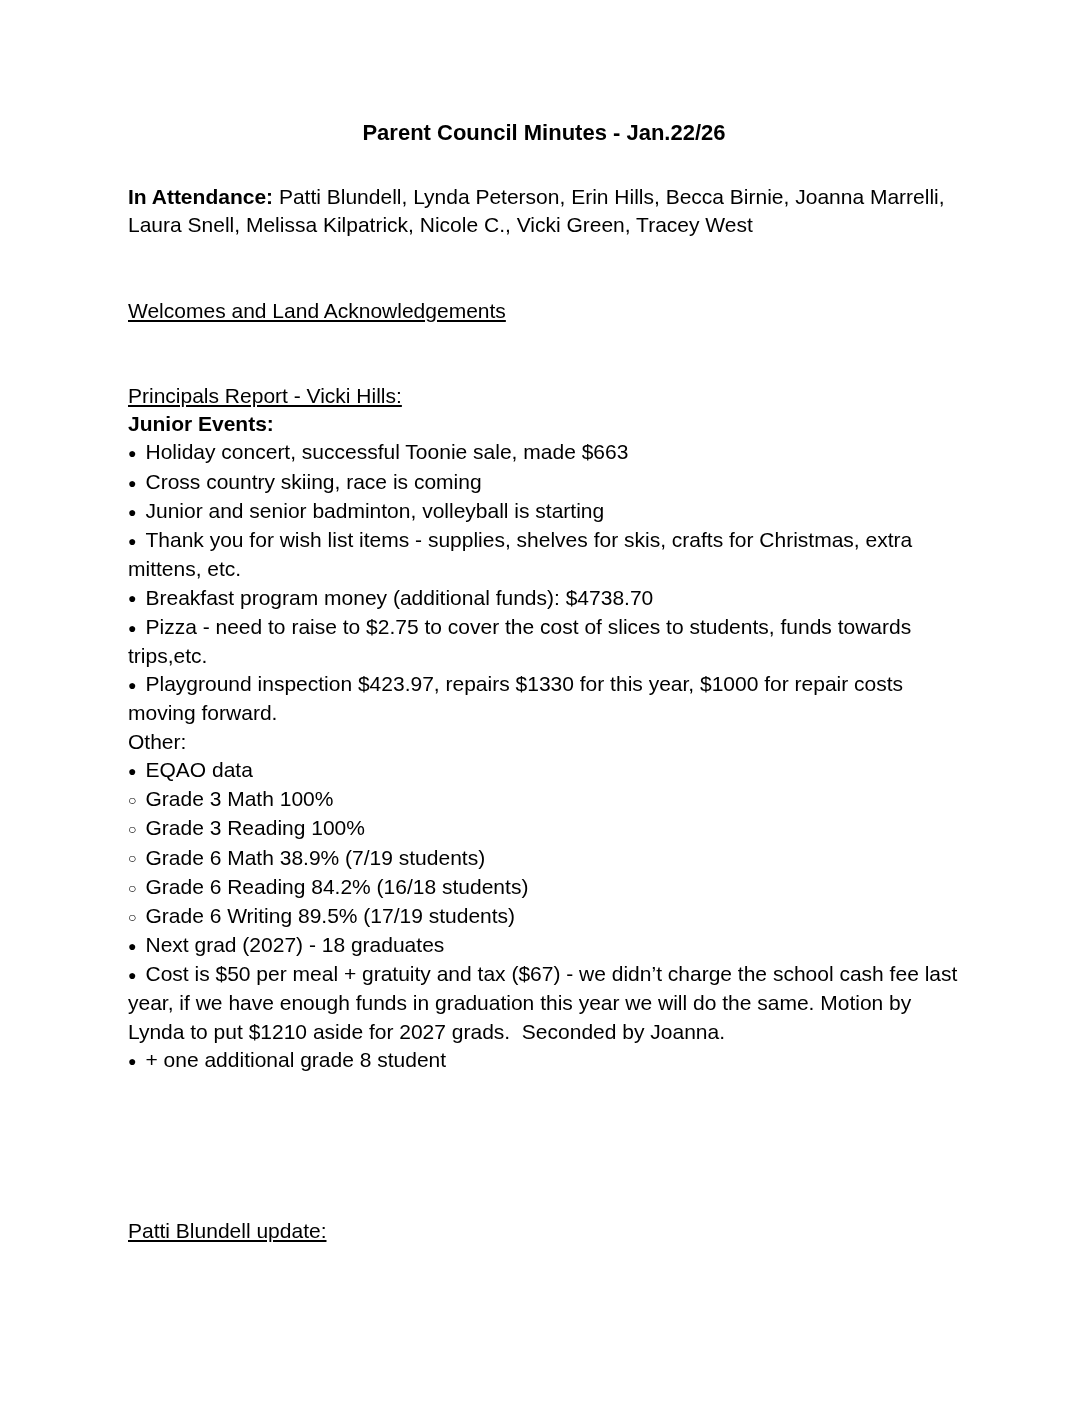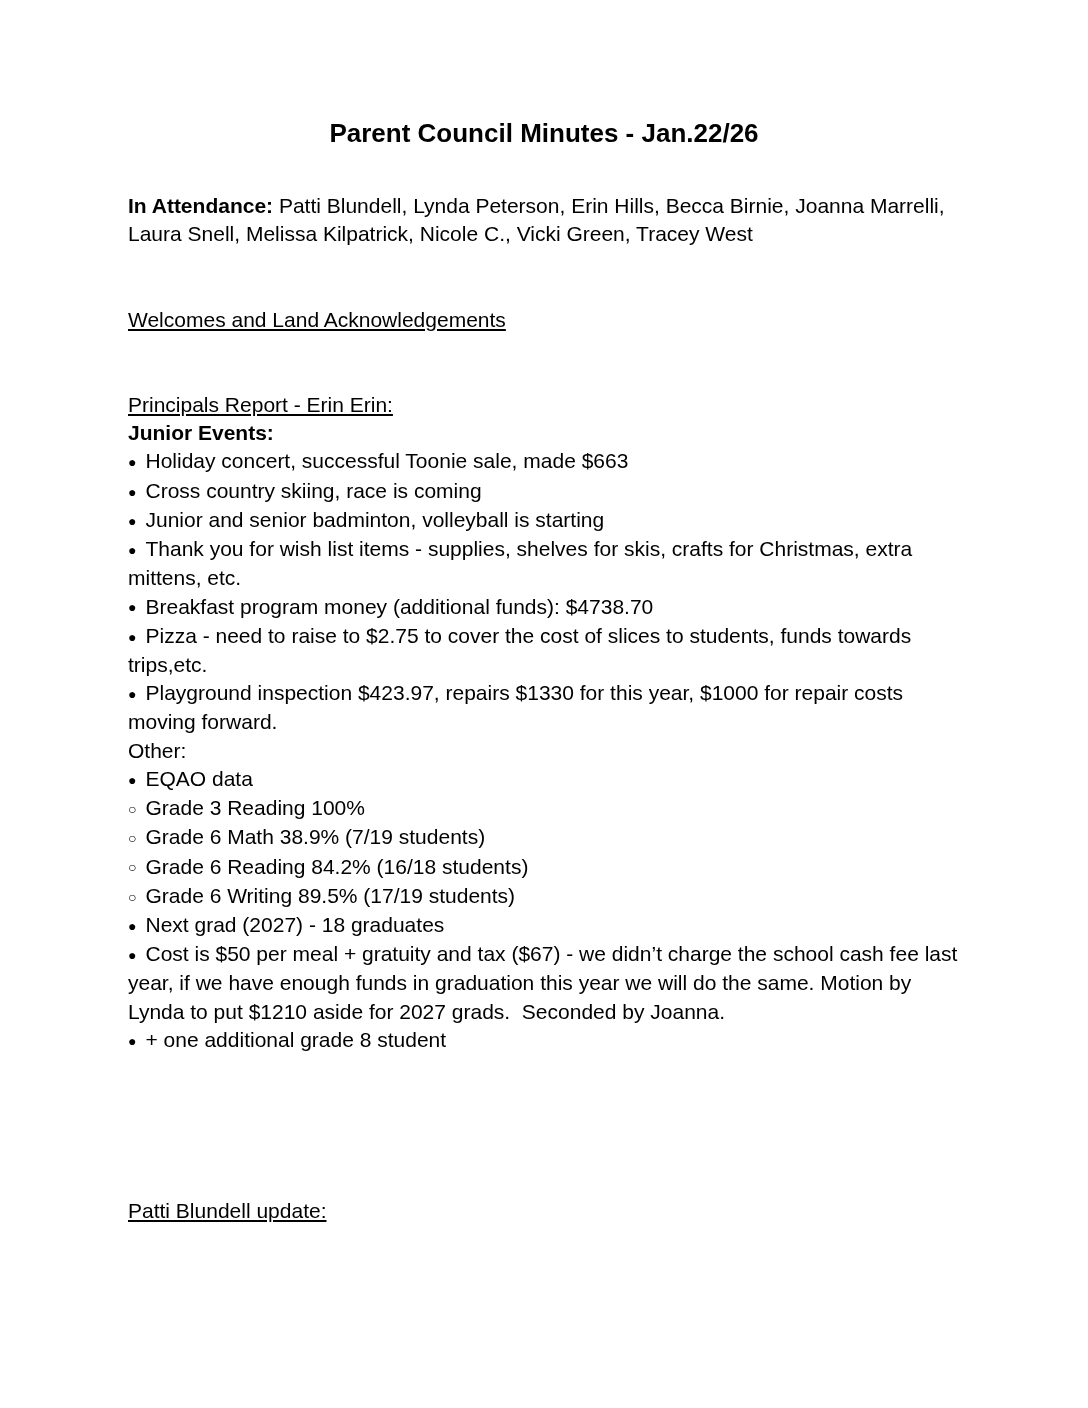--- a/index.html
+++ b/index.html
@@ -15,27 +15,27 @@
     background: #ffffff;
     overflow: hidden;
   }
   .content {
     padding: 0 128px;
     font-size: 21px;
     line-height: 28.3px;
   }
   .doc-title {
     margin-top: 116px;
-    font-size: 26px;
+    font-size: 22px;
     line-height: 34px;
     font-weight: bold;
     text-align: center;
   }
   .para { white-space: pre-wrap; }
-  .attendance { margin-top: 42px; }
+  .attendance { margin-top: 33px; }
   .bold { font-weight: bold; }
   .heading-underline {
     font-weight: normal;
     text-decoration: underline;
   }
   .gap-2 { margin-top: 57px; }
   .gap-patti { margin-top: 142px; }
   .li { white-space: pre-wrap; }
   .li-marker {
     font-size: 14px;
@@ -49,35 +49,36 @@
 
 <div class="page">
   <div class="content">
 
     <h1 class="doc-title">Parent Council Minutes - Jan.22/26</h1>
 
     <p class="para attendance"><span class="bold">In Attendance:</span> <span>Patti Blundell, Lynda Peterson, Erin Hills, Becca Birnie, Joanna Marrelli, Laura Snell, Melissa Kilpatrick, Nicole C., Vicki Green, Tracey West</span></p>
 
     <p class="para heading-underline gap-2">Welcomes and Land Acknowledgements</p>
 
-    <p class="para heading-underline gap-2">Principals Report - Erin Erin:</p>
+    <p class="para heading-underline gap-2">Principals Report - Vicki Hills:</p>
 
     <p class="para bold">Junior Events:</p>
 
     <p class="li"><span class="li-marker">●</span><span>Holiday concert, successful Toonie sale, made $663</span></p>
     <p class="li"><span class="li-marker">●</span><span>Cross country skiing, race is coming</span></p>
     <p class="li"><span class="li-marker">●</span><span>Junior and senior badminton, volleyball is starting</span></p>
     <p class="li"><span class="li-marker">●</span><span>Thank you for wish list items - supplies, shelves for skis, crafts for Christmas, extra mittens, etc.</span></p>
     <p class="li"><span class="li-marker">●</span><span>Breakfast program money (additional funds): $4738.70</span></p>
     <p class="li"><span class="li-marker">●</span><span>Pizza - need to raise to $2.75 to cover the cost of slices to students, funds towards trips,etc.</span></p>
     <p class="li"><span class="li-marker">●</span><span>Playground inspection $423.97, repairs $1330 for this year, $1000 for repair costs moving forward.</span></p>
 
     <p class="para">Other:</p>
 
     <p class="li"><span class="li-marker">●</span><span>EQAO data</span></p>
+    <p class="li"><span class="li-marker">○</span><span>Grade 3 Math 100%</span></p>
     <p class="li"><span class="li-marker">○</span><span>Grade 3 Reading 100%</span></p>
     <p class="li"><span class="li-marker">○</span><span>Grade 6 Math 38.9% (7/19 students)</span></p>
     <p class="li"><span class="li-marker">○</span><span>Grade 6 Reading 84.2% (16/18 students)</span></p>
     <p class="li"><span class="li-marker">○</span><span>Grade 6 Writing 89.5% (17/19 students)</span></p>
     <p class="li"><span class="li-marker">●</span><span>Next grad (2027) - 18 graduates</span></p>
     <p class="li"><span class="li-marker">●</span><span>Cost is $50 per meal + gratuity and tax ($67) - we didn’t charge the school cash fee last year, if we have enough funds in graduation this year we will do the same. Motion by Lynda to put $1210 aside for 2027 grads.  Seconded by Joanna.</span></p>
     <p class="li"><span class="li-marker">●</span><span>+ one additional grade 8 student</span></p>
 
     <p class="para heading-underline gap-patti">Patti Blundell update:</p>
 

